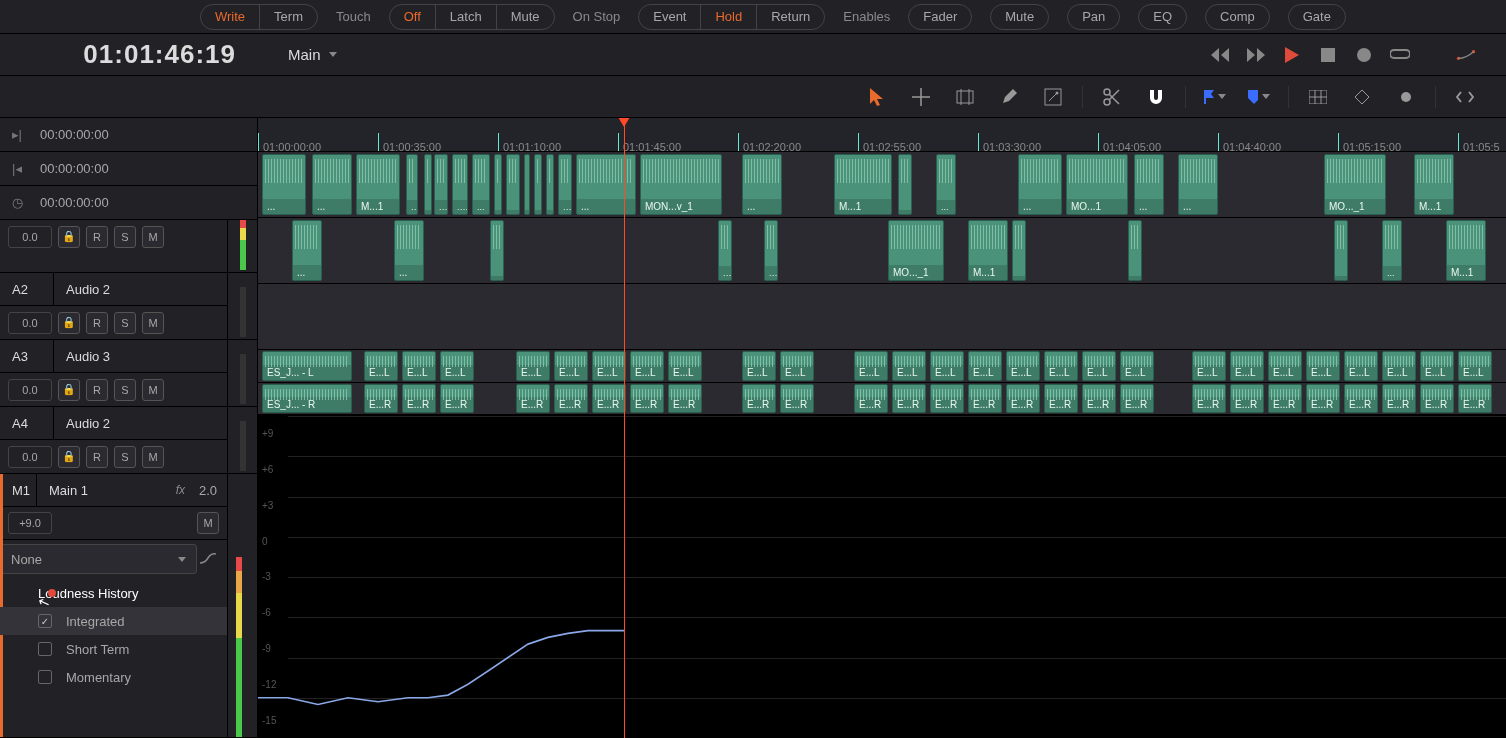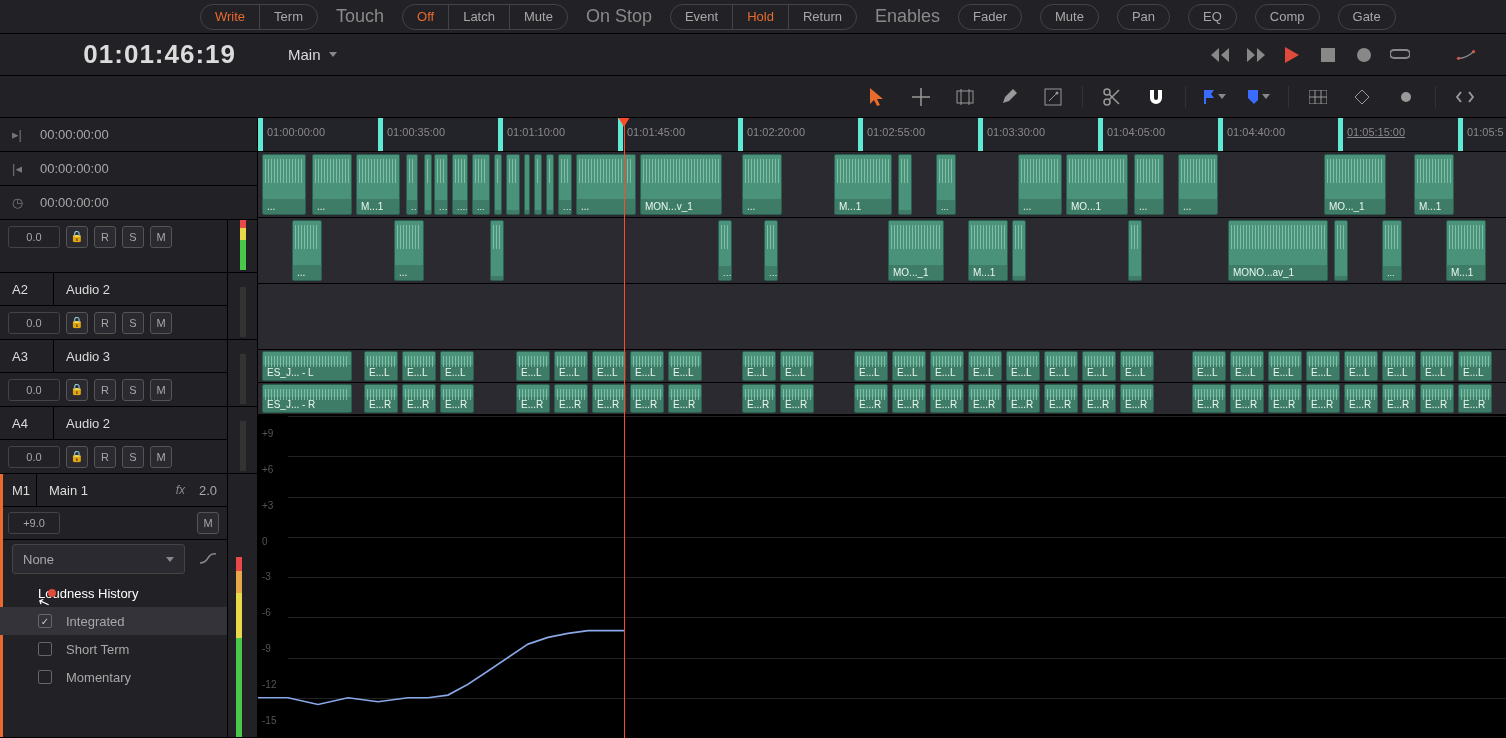--- a/index.html
+++ b/index.html
@@ -19,21 +19,21 @@
     --clip-wave:#8cc8b2;
     --playhead:#ff4a2a;
     --blue:#3a6cff;
   }
   *{box-sizing:border-box;font-family:"Helvetica Neue",Arial,sans-serif;user-select:none}
   body{margin:0;background:var(--bg0);color:var(--txt);font-size:13px;overflow:hidden;width:1506px;height:738px}
   .pill{border:1px solid #444;border-radius:14px;height:26px;display:flex;align-items:center;overflow:hidden}
   .pill .seg{padding:0 14px;height:100%;display:flex;align-items:center;cursor:pointer;color:var(--txt)}
   .pill .seg.on{color:var(--orange)}
   .pill .seg + .seg{border-left:1px solid #444}
-  .lbl{color:var(--txt2);font-size:18px}
+  .lbl{color:var(--txt2);font-size:13px}
   .topbar{display:flex;align-items:center;height:34px;gap:18px;padding:0 20px 0 200px;background:var(--bg1);border-bottom:1px solid #000}
   .subbar{display:flex;align-items:center;height:42px;background:var(--bg1);border-bottom:1px solid #000}
   .tc-big{flex:0 0 258px;text-align:right;padding-right:22px;color:var(--txt-bright);font-size:26px;font-weight:700;letter-spacing:1px}
   .bus-sel{flex:0 0 120px;padding-left:30px;display:flex;align-items:center;gap:8px;color:var(--txt-bright);font-size:15px;cursor:pointer}
   .transport{margin-left:auto;display:flex;align-items:center;gap:16px;padding-right:30px}
   .t-icon{width:20px;height:20px;display:flex;align-items:center;justify-content:center;cursor:pointer;color:#888}
   .toolbar2{display:flex;align-items:center;height:42px;background:var(--bg1);border-bottom:1px solid #000;padding-left:258px}
   .tool-grp{display:flex;align-items:center;gap:22px;padding:0 18px}
   .tool-grp.sep{border-left:1px solid #333}
   .tool-icon{width:22px;height:22px;display:flex;align-items:center;justify-content:center;cursor:pointer;color:#999}
@@ -42,44 +42,44 @@
   .left{flex:0 0 258px;display:flex;flex-direction:column;background:var(--bg1);border-right:1px solid #000}
   .tc-row{display:flex;align-items:center;height:34px;border-bottom:1px solid #000;padding:0 12px;gap:14px}
   .tc-row .ico{width:14px;color:#777}
   .tc-row .val{color:var(--txt);font-size:13px}
   .track-head{display:flex;border-bottom:1px solid #000}
   .track-col{flex:1;display:flex;flex-direction:column}
   .track-label{display:flex;align-items:center;height:33px;border-bottom:1px solid #000}
   .track-id{width:54px;padding-left:12px;color:var(--txt-bright);border-right:1px solid #000;height:100%;display:flex;align-items:center}
   .track-name{padding-left:12px;color:var(--txt-bright)}
   .track-ctrls{display:flex;align-items:center;height:33px;gap:6px;padding:0 8px}
-  .vol-box{width:52px;height:22px;border:1px solid #444;border-radius:3px;display:flex;align-items:center;justify-content:center;font-size:11px;color:var(--txt)}
+  .vol-box{width:44px;height:22px;border:1px solid #444;border-radius:3px;display:flex;align-items:center;justify-content:center;font-size:11px;color:var(--txt)}
   .mini-btn{width:22px;height:22px;border:1px solid #555;border-radius:3px;display:flex;align-items:center;justify-content:center;font-size:11px;color:var(--txt);cursor:pointer;background:#2a2a30}
   .meter{flex:0 0 30px;border-left:1px solid #000;display:flex;align-items:flex-end;justify-content:center;padding-bottom:2px}
   .meter-bar{width:6px;background:linear-gradient(to top,#4ac84a 0%,#4ac84a 60%,#e8d84a 60%,#e8d84a 85%,#e84a4a 85%);height:50px}
   .meter-off{width:6px;background:#333;height:50px}
   .m1sec{border-bottom:1px solid #000;position:relative}
   .m1sec::before{content:"";position:absolute;left:0;top:0;bottom:0;width:3px;background:var(--orange)}
   .m1-row1{display:flex;align-items:center;height:33px;border-bottom:1px solid #000}
   .m1-id{width:37px;padding-left:12px;color:var(--txt-bright);border-right:1px solid #000;height:100%;display:flex;align-items:center}
   .m1-name{flex:1;padding-left:12px;color:var(--txt-bright)}
   .fx{color:var(--txt2);font-style:italic;font-size:12px;padding-right:8px}
   .m1-val{width:34px;text-align:right;padding-right:10px;color:var(--txt)}
-  .sel{height:30px;border:1px solid #444;border-radius:3px;margin:4px 12px;display:flex;align-items:center;justify-content:space-between;padding:0 10px;cursor:pointer;background:#2a2a30}
+  .sel{height:30px;border:1px solid #444;border-radius:3px;margin:4px 0;display:flex;align-items:center;justify-content:space-between;padding:0 10px;cursor:pointer;background:#2a2a30}
   .loud-h{padding:8px 0 4px 0}
   .chk-row{display:flex;align-items:center;height:28px;padding:0 10px 0 38px;gap:10px;cursor:pointer;position:relative}
   .chk-row.sel-row{background:#333339}
   .chk{width:14px;height:14px;border:1px solid #666;border-radius:2px;position:absolute;left:38px;display:flex;align-items:center;justify-content:center;font-size:10px;color:#ccc}
   .chk-row .txt{padding-left:28px}
   .loud-title{display:flex;align-items:center;gap:10px;padding:0 10px 6px 38px;position:relative}
   .rec-dot{width:8px;height:8px;border-radius:50%;background:#e04a3a;position:absolute;left:48px;top:3px}
   .cursor-arrow{position:absolute;left:38px;top:8px;color:#fff;font-size:14px;transform:rotate(-20deg)}
   .right{flex:1;display:flex;flex-direction:column;position:relative;overflow:hidden}
   .ruler{height:34px;border-bottom:1px solid #000;position:relative;background:var(--bg25);display:flex}
-  .ruler .tick{position:absolute;top:0;bottom:0;border-left:5px solid #5eead4;padding:8px 0 0 4px;font-size:11px;color:var(--txt2)}
+  .ruler .tick{position:absolute;top:15px;bottom:0;border-left:1px solid #5eead4;padding:8px 0 0 4px;font-size:11px;color:var(--txt2)}
   .playhead{position:absolute;top:0;bottom:0;width:1px;background:var(--playhead);z-index:10}
   .playhead::before{content:"";position:absolute;top:-1px;left:-6px;width:0;height:0;border-left:6px solid transparent;border-right:6px solid transparent;border-top:10px solid var(--playhead)}
   .lane{height:66px;border-bottom:1px solid #000;position:relative;background:var(--bg2)}
   .lane.a4{display:flex;flex-direction:column}
   .lane.a4 .half{flex:1;position:relative;border-bottom:1px solid #000}
   .clip{position:absolute;top:2px;bottom:2px;background:var(--clip);border:1px solid #2a6050;border-radius:2px;overflow:hidden;display:flex;align-items:flex-end}
   .clip .wf{position:absolute;top:4px;left:2px;right:2px;height:40%;background:repeating-linear-gradient(90deg,var(--clip-wave) 0 1px,transparent 1px 3px);opacity:.8}
   .clip .nm{font-size:10px;color:#e8f8f0;padding:2px 4px;white-space:nowrap;overflow:hidden;text-overflow:ellipsis;width:100%;background:rgba(0,0,0,.15)}
   .clip.small .nm{font-size:9px}
   .loud-lane{flex:1;background:#000;position:relative}
@@ -554,24 +554,20 @@
           <div class="nm">M...1</div>
         </div>
         <div class="clip small" style="left: 754px; width: 14px;">
           <div class="wf"></div>
           <div class="nm"></div>
         </div>
         <div class="clip small" style="left: 870px; width: 14px;">
           <div class="wf"></div>
           <div class="nm"></div>
         </div>
-        <div class="clip" style="left: 970px; width: 100px;">
-          <div class="wf"></div>
-          <div class="nm">MONO...av_1</div>
-        </div>
         <div class="clip small" style="left: 1076px; width: 14px;">
           <div class="wf"></div>
           <div class="nm"></div>
         </div>
         <div class="clip small" style="left: 1124px; width: 20px;">
           <div class="wf"></div>
           <div class="nm">...</div>
         </div>
         <div class="clip" style="left: 1188px; width: 40px;">
           <div class="wf"></div>

